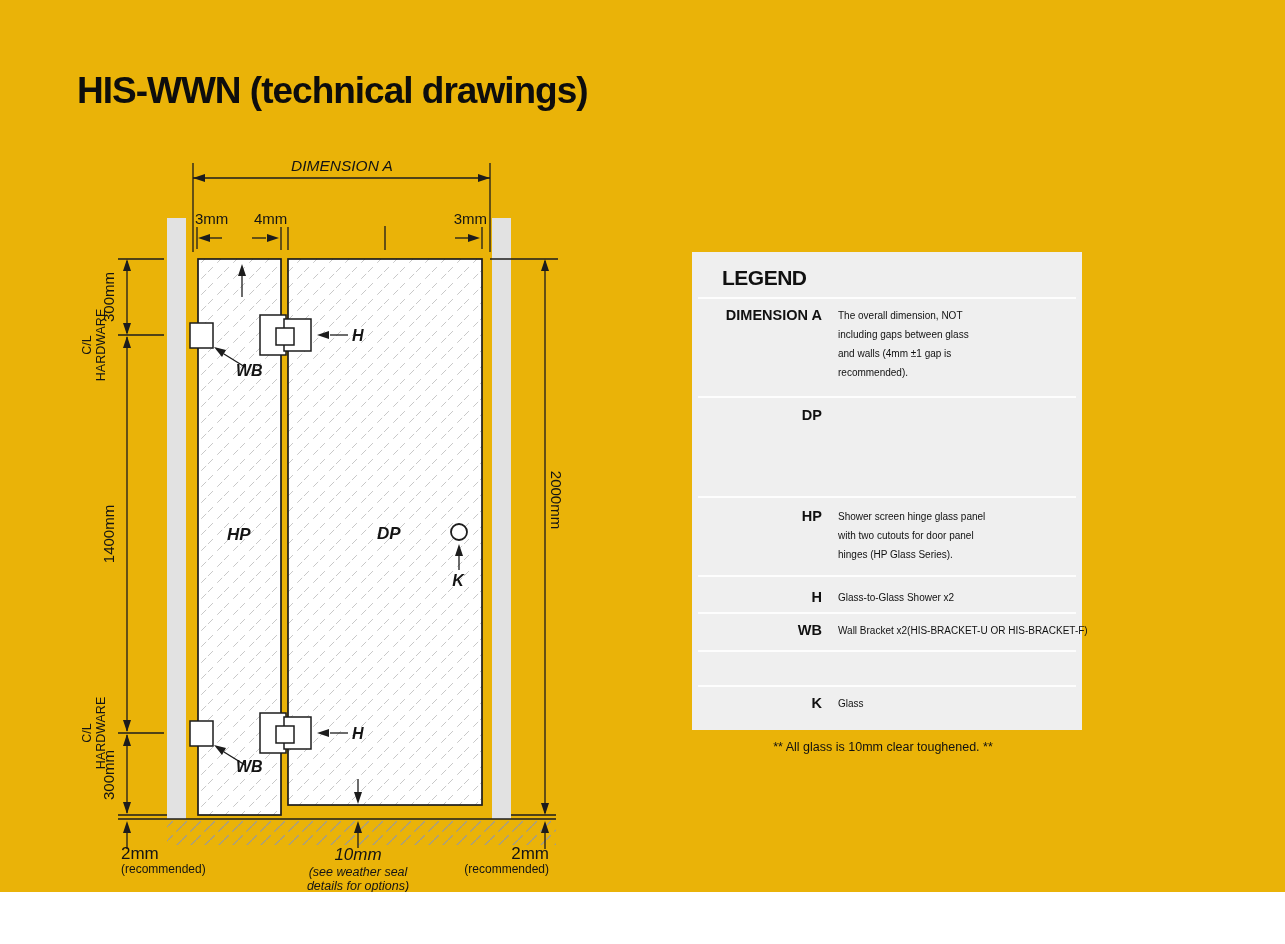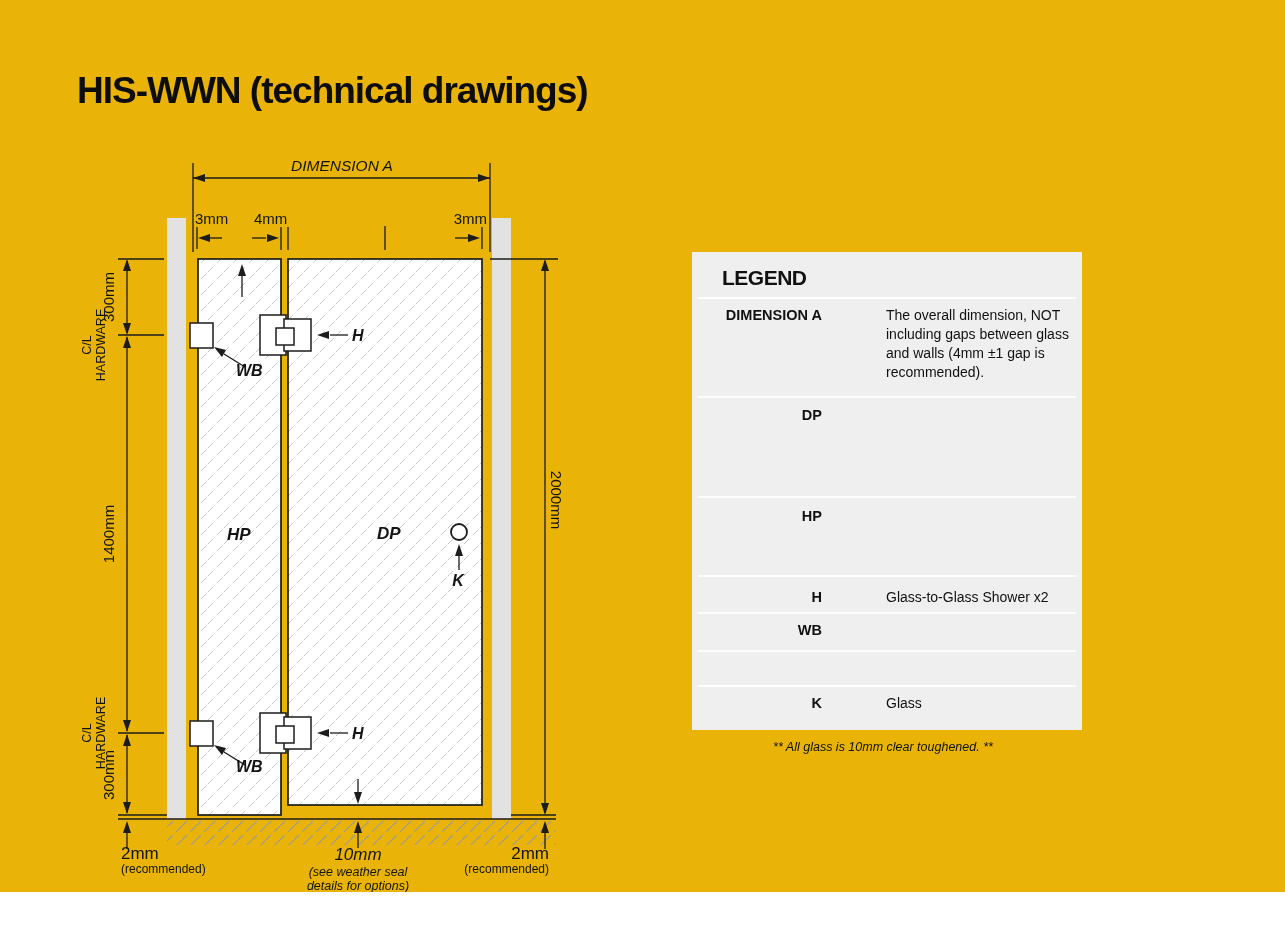--- a/index.html
+++ b/index.html
@@ -19,24 +19,24 @@
   .t-bigi{font-size:17px;font-style:italic;}
   .t-notei{font-size:12.5px;font-style:italic;}
   .ln{stroke:#1c1c1c;stroke-width:1.3;fill:none;}
   .ah{fill:#1c1c1c;stroke:none;}
   .hw{fill:#ffffff;stroke:#1c1c1c;stroke-width:1.5;}
   
   .legend-box{position:absolute;left:692px;top:252px;width:390px;height:478px;background:#efefef;}
   .legend-head{position:absolute;left:18px;top:14px;font-size:21px;font-weight:bold;letter-spacing:-0.5px;margin-left:12px;}
   .sep{position:absolute;left:6px;right:6px;height:2px;background:#fdfdfd;}
   .term{position:absolute;left:0;width:130px;text-align:right;font-size:14.5px;font-weight:bold;line-height:19px;}
-  .desc{position:absolute;left:146px;width:238px;font-size:14px;line-height:19px;white-space:pre-line;margin-left:48px;}
+  .desc{position:absolute;left:146px;width:238px;font-size:10px;line-height:19px;white-space:pre-line;}
   .desc.nowrap{white-space:nowrap;width:auto;}
   .footnote{position:absolute;left:700px;top:740px;width:366px;text-align:center;
-            font-size:12.5px;font-style:italic;}
+            font-size:12.5px;}
 </style>
 </head>
 <body>
 
 <div class="page">
 
   <div class="title">HIS-WWN (technical drawings)</div>
 
   <svg width="540" height="770" viewBox="60 140 540 770">
     <defs>
@@ -199,27 +199,31 @@
     <div class="desc" style="top:54px">The overall dimension, NOT
 including gaps between glass
 and walls (4mm ±1 gap is
 recommended).</div>
     <div class="sep" style="top:144px"></div>
 
     <div class="term" style="top:154px">DP</div>
     <div class="sep" style="top:244px"></div>
 
     <div class="term" style="top:255px">HP</div>
+    <div class="desc" style="top:255px">Shower screen hinge glass panel
+with two cutouts for door panel
+hinges (HP Glass Series).</div>
     <div class="sep" style="top:323px"></div>
 
     <div class="term" style="top:336px">H</div>
     <div class="desc" style="top:336px">Glass-to-Glass Shower x2</div>
     <div class="sep" style="top:360px"></div>
 
     <div class="term" style="top:369px">WB</div>
+    <div class="desc nowrap" style="top:369px">Wall Bracket x2(HIS-BRACKET-U OR HIS-BRACKET-F)</div>
     <div class="sep" style="top:398px"></div>
 
     <div class="term" style="top:408px"></div>
     <div class="desc" style="top:408px"></div>
     <div class="sep" style="top:433px"></div>
 
     <div class="term" style="top:442px">K</div>
     <div class="desc" style="top:442px">Glass</div>
   </div>
 

